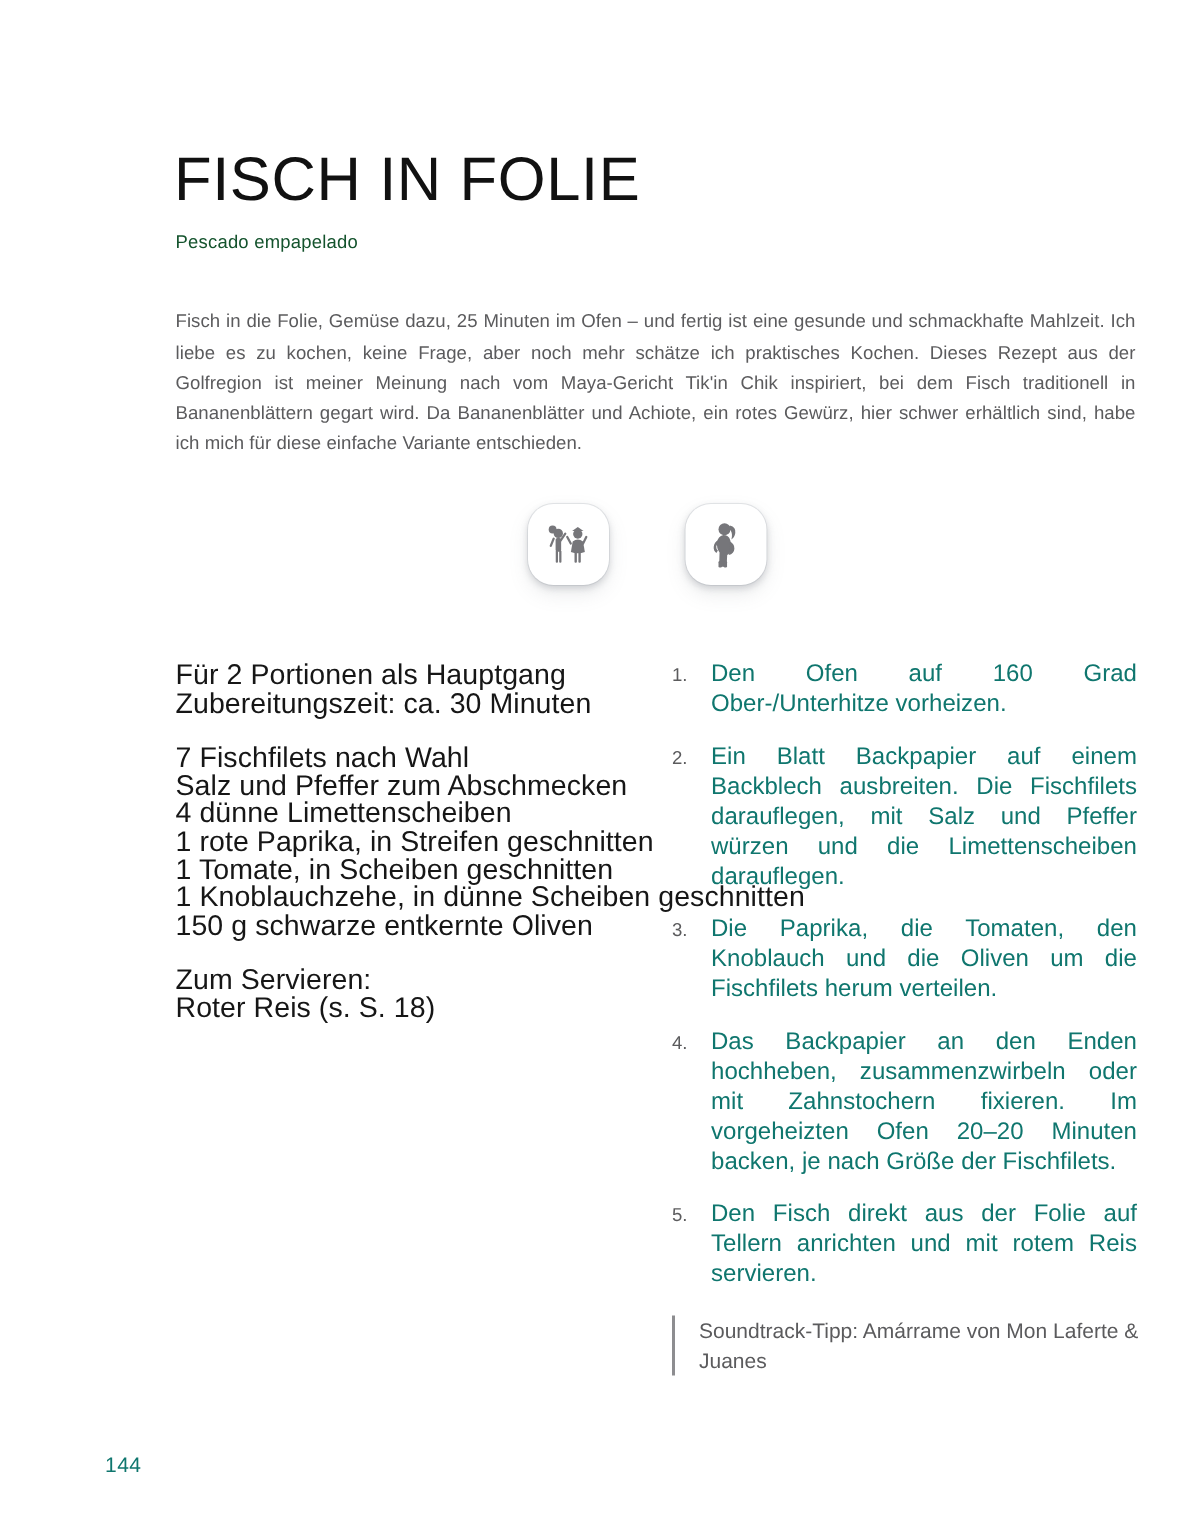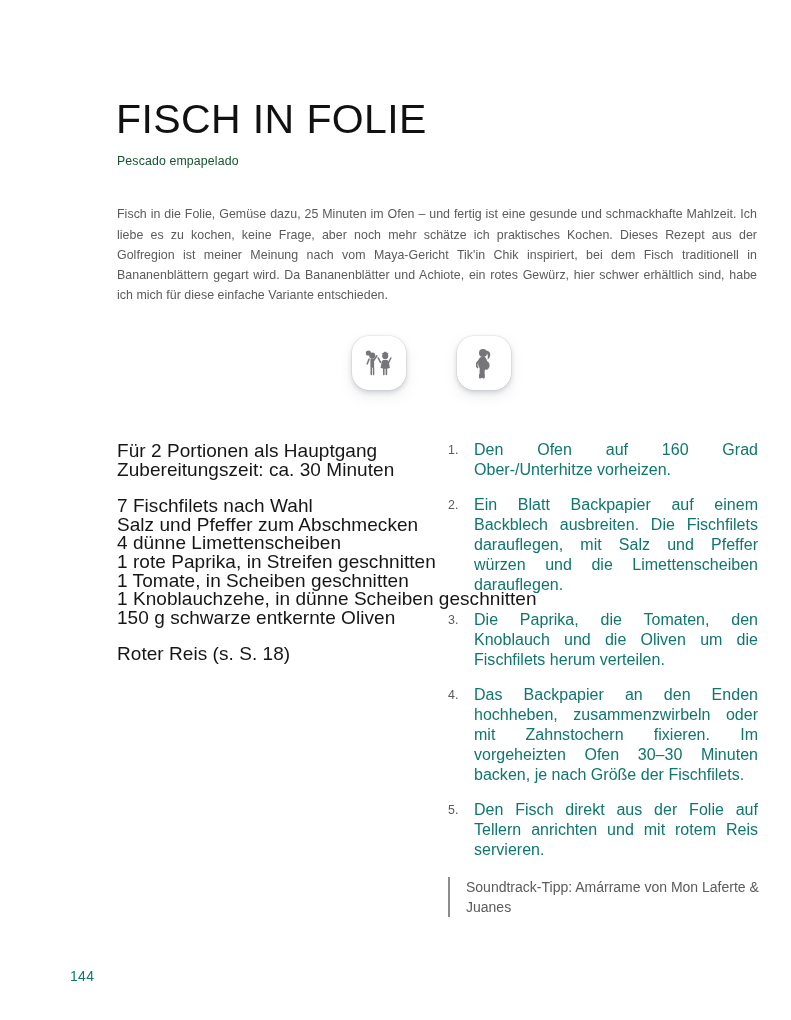--- a/index.html
+++ b/index.html
@@ -212,20 +212,21 @@
       <div class="ing-line">7 Fischfilets nach Wahl</div>
       <div class="ing-line">Salz und Pfeffer zum Abschmecken</div>
       <div class="ing-line">4 dünne Limettenscheiben</div>
       <div class="ing-line">1 rote Paprika, in Streifen geschnitten</div>
       <div class="ing-line">1 Tomate, in Scheiben geschnitten</div>
       <div class="ing-line">1 Knoblauchzehe, in dünne Scheiben geschnitten</div>
       <div class="ing-line">150 g schwarze entkernte Oliven</div>
     </div>
 
     <div class="ing-group">
+      <div class="ing-line">Zum Servieren:</div>
       <div class="ing-line">Roter Reis (s. S. 18)</div>
     </div>
 
   </div>
 
   <div class="col-right">
 
     <div class="step">
       <div class="step-num">1.</div>
       <div class="step-text">Den Ofen auf 160 Grad Ober-/Unterhitze vorheizen.</div>
@@ -233,21 +234,21 @@
     <div class="step">
       <div class="step-num">2.</div>
       <div class="step-text">Ein Blatt Backpapier auf einem Backblech ausbreiten. Die Fischfilets darauflegen, mit Salz und Pfeffer würzen und die Limettenscheiben darauflegen.</div>
     </div>
     <div class="step">
       <div class="step-num">3.</div>
       <div class="step-text">Die Paprika, die Tomaten, den Knoblauch und die Oliven um die Fischfilets herum verteilen.</div>
     </div>
     <div class="step">
       <div class="step-num">4.</div>
-      <div class="step-text">Das Backpapier an den Enden hochheben, zusammenzwirbeln oder mit Zahnstochern fixieren. Im vorgeheizten Ofen 30–30 Minuten backen, je nach Größe der Fischfilets.</div>
+      <div class="step-text">Das Backpapier an den Enden hochheben, zusammenzwirbeln oder mit Zahnstochern fixieren. Im vorgeheizten Ofen 20–20 Minuten backen, je nach Größe der Fischfilets.</div>
     </div>
     <div class="step">
       <div class="step-num">5.</div>
       <div class="step-text">Den Fisch direkt aus der Folie auf Tellern anrichten und mit rotem Reis servieren.</div>
     </div>
 
     <div class="tip">Soundtrack-Tipp: Amárrame von Mon Laferte &amp; Juanes</div>
 
   </div>
 

